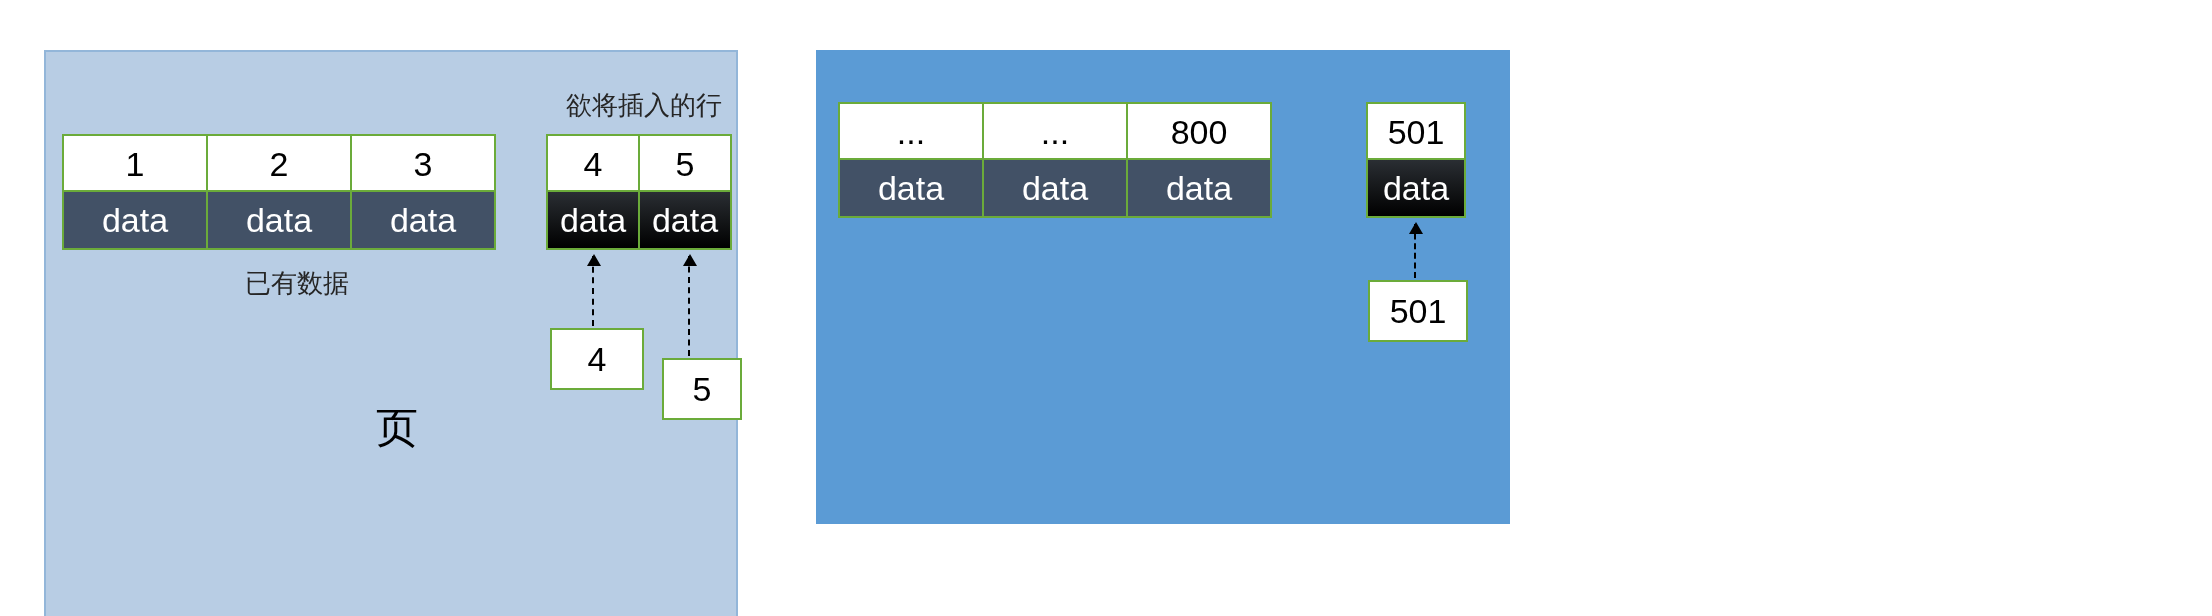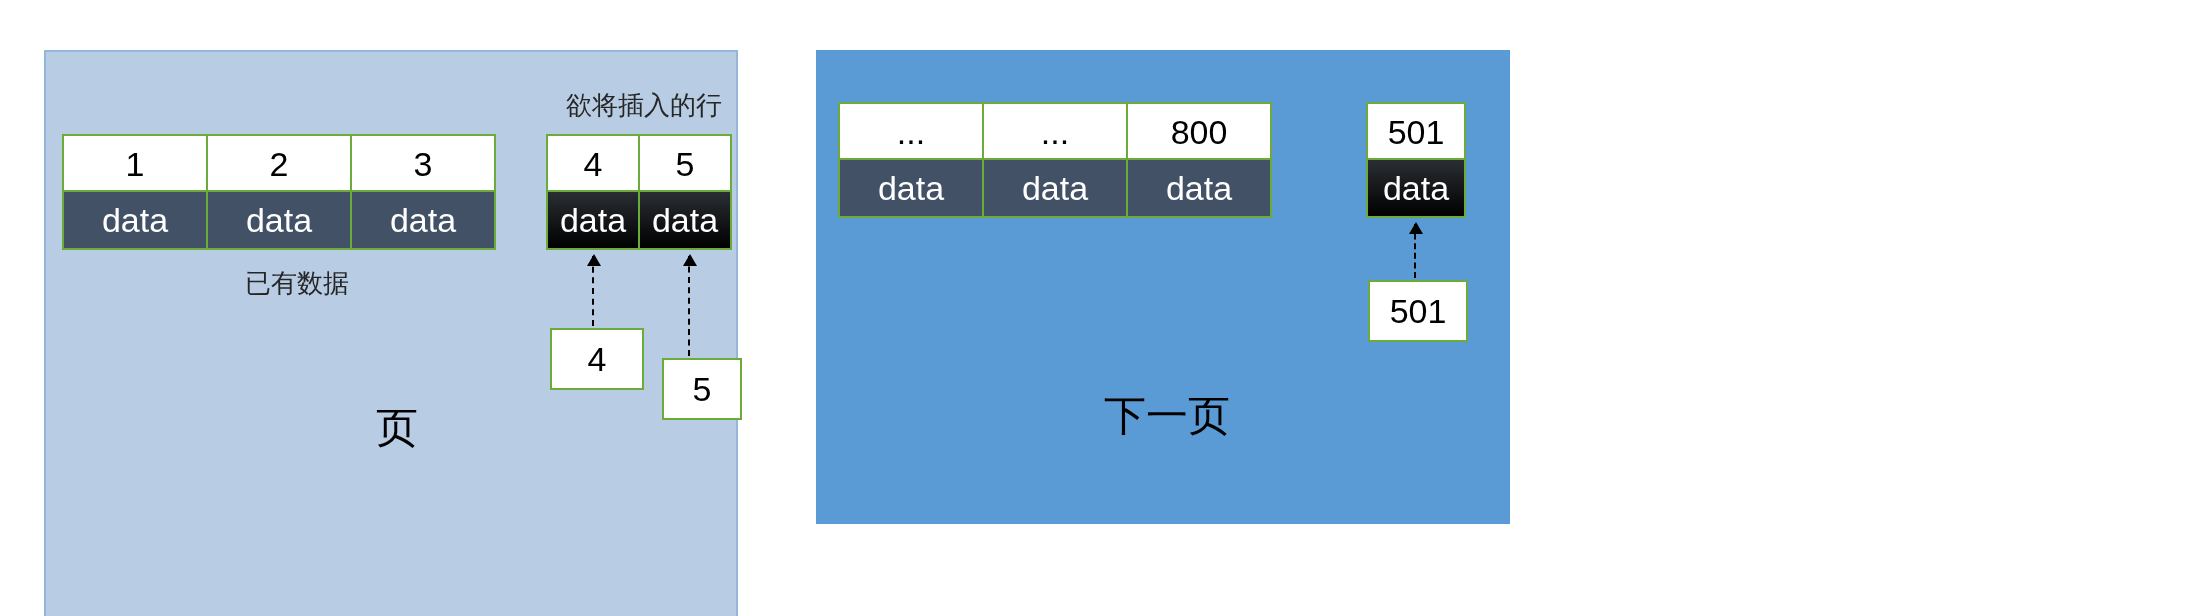--- a/index.html
+++ b/index.html
@@ -172,14 +172,13 @@
     <div class="stack" style="width:100px;">
       <div class="cell cell-head">501</div>
       <div class="cell cell-data data-black">data</div>
     </div>
   </div>
 
   <div class="arrow-up" style="left:598px; top:174px; height:54px;"></div>
 
   <div class="whitebox" style="left:552px; top:230px; width:96px;">501</div>
 
-  <span class="label label-big" style="left:288px; top:338px;">下一页</span>
 </div>
 
 </body></html>

